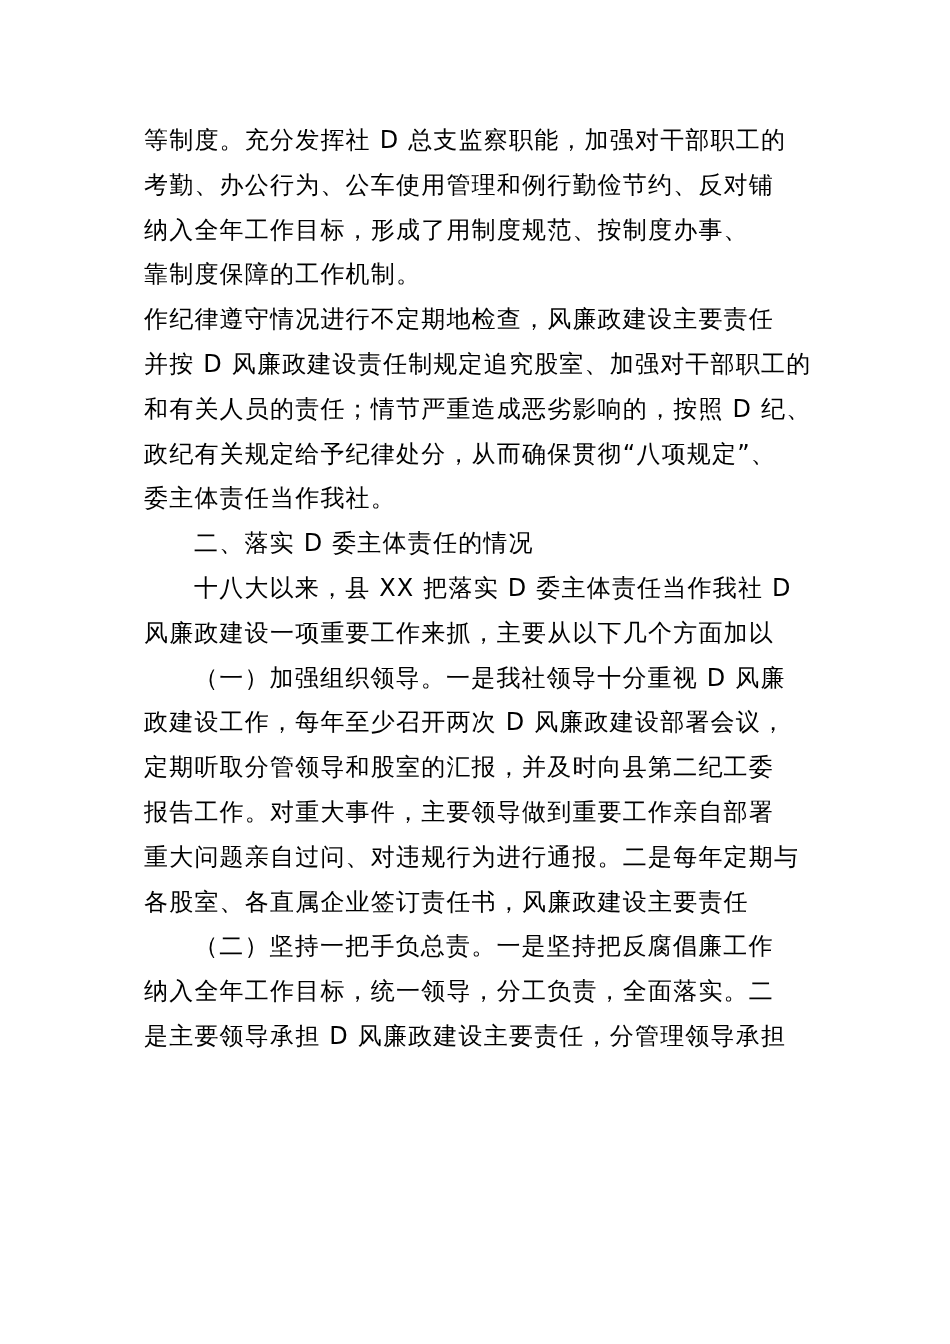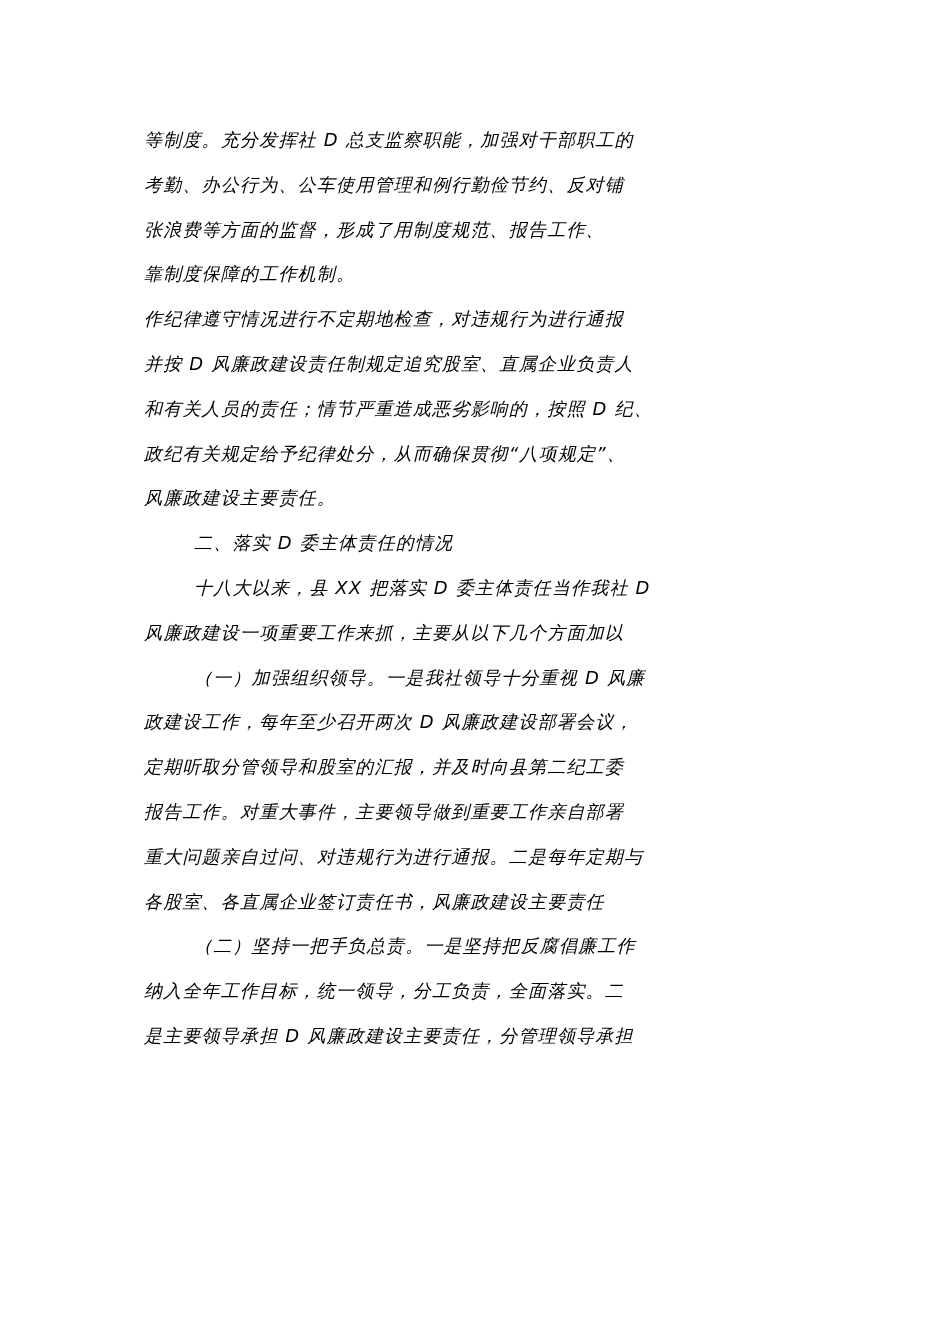--- a/index.html
+++ b/index.html
@@ -1,36 +1,36 @@
 <!DOCTYPE html>
 <html><head>
 <meta charset="utf-8">
 <style>
   html, body { margin:0; padding:0; background:#ffffff; }
   body { width:950px; height:1344px; position:relative; overflow:hidden;
          font-family:"DejaVu Sans", "Liberation Sans", sans-serif; color:#000; }
   .page { position:absolute; left:0; top:0; width:950px; height:1344px; background:#fff; }
   .content { position:absolute; left:144px; top:118px; width:666px; }
-  .line { height:44.8px; line-height:44.8px; font-size:18px; white-space:nowrap; letter-spacing:1.2px;font-style:italic; }
+  .line { height:44.8px; line-height:44.8px; font-size:24px; white-space:nowrap; letter-spacing:1.2px; }
   .indent { padding-left:50px; }
 </style>
 </head>
 <body>
 
 <div class="page">
   <div class="content">
     <div class="line">等制度。充分发挥社 D 总支监察职能，加强对干部职工的</div>
     <div class="line">考勤、办公行为、公车使用管理和例行勤俭节约、反对铺</div>
-    <div class="line">张浪费等方面的监督，形成了用制度规范、报告工作、</div>
+    <div class="line">纳入全年工作目标，形成了用制度规范、按制度办事、</div>
     <div class="line">靠制度保障的工作机制。</div>
-    <div class="line">作纪律遵守情况进行不定期地检查，对违规行为进行通报</div>
-    <div class="line">并按 D 风廉政建设责任制规定追究股室、直属企业负责人</div>
+    <div class="line">作纪律遵守情况进行不定期地检查，风廉政建设主要责任</div>
+    <div class="line">并按 D 风廉政建设责任制规定追究股室、加强对干部职工的</div>
     <div class="line">和有关人员的责任；情节严重造成恶劣影响的，按照 D 纪、</div>
     <div class="line">政纪有关规定给予纪律处分，从而确保贯彻“八项规定”、</div>
-    <div class="line">风廉政建设主要责任。</div>
+    <div class="line">委主体责任当作我社。</div>
     <div class="line indent">二、落实 D 委主体责任的情况</div>
     <div class="line indent">十八大以来，县 XX 把落实 D 委主体责任当作我社 D</div>
     <div class="line">风廉政建设一项重要工作来抓，主要从以下几个方面加以</div>
     <div class="line indent">（一）加强组织领导。一是我社领导十分重视 D 风廉</div>
     <div class="line">政建设工作，每年至少召开两次 D 风廉政建设部署会议，</div>
     <div class="line">定期听取分管领导和股室的汇报，并及时向县第二纪工委</div>
     <div class="line">报告工作。对重大事件，主要领导做到重要工作亲自部署</div>
     <div class="line">重大问题亲自过问、对违规行为进行通报。二是每年定期与</div>
     <div class="line">各股室、各直属企业签订责任书，风廉政建设主要责任</div>
     <div class="line indent">（二）坚持一把手负总责。一是坚持把反腐倡廉工作</div>

